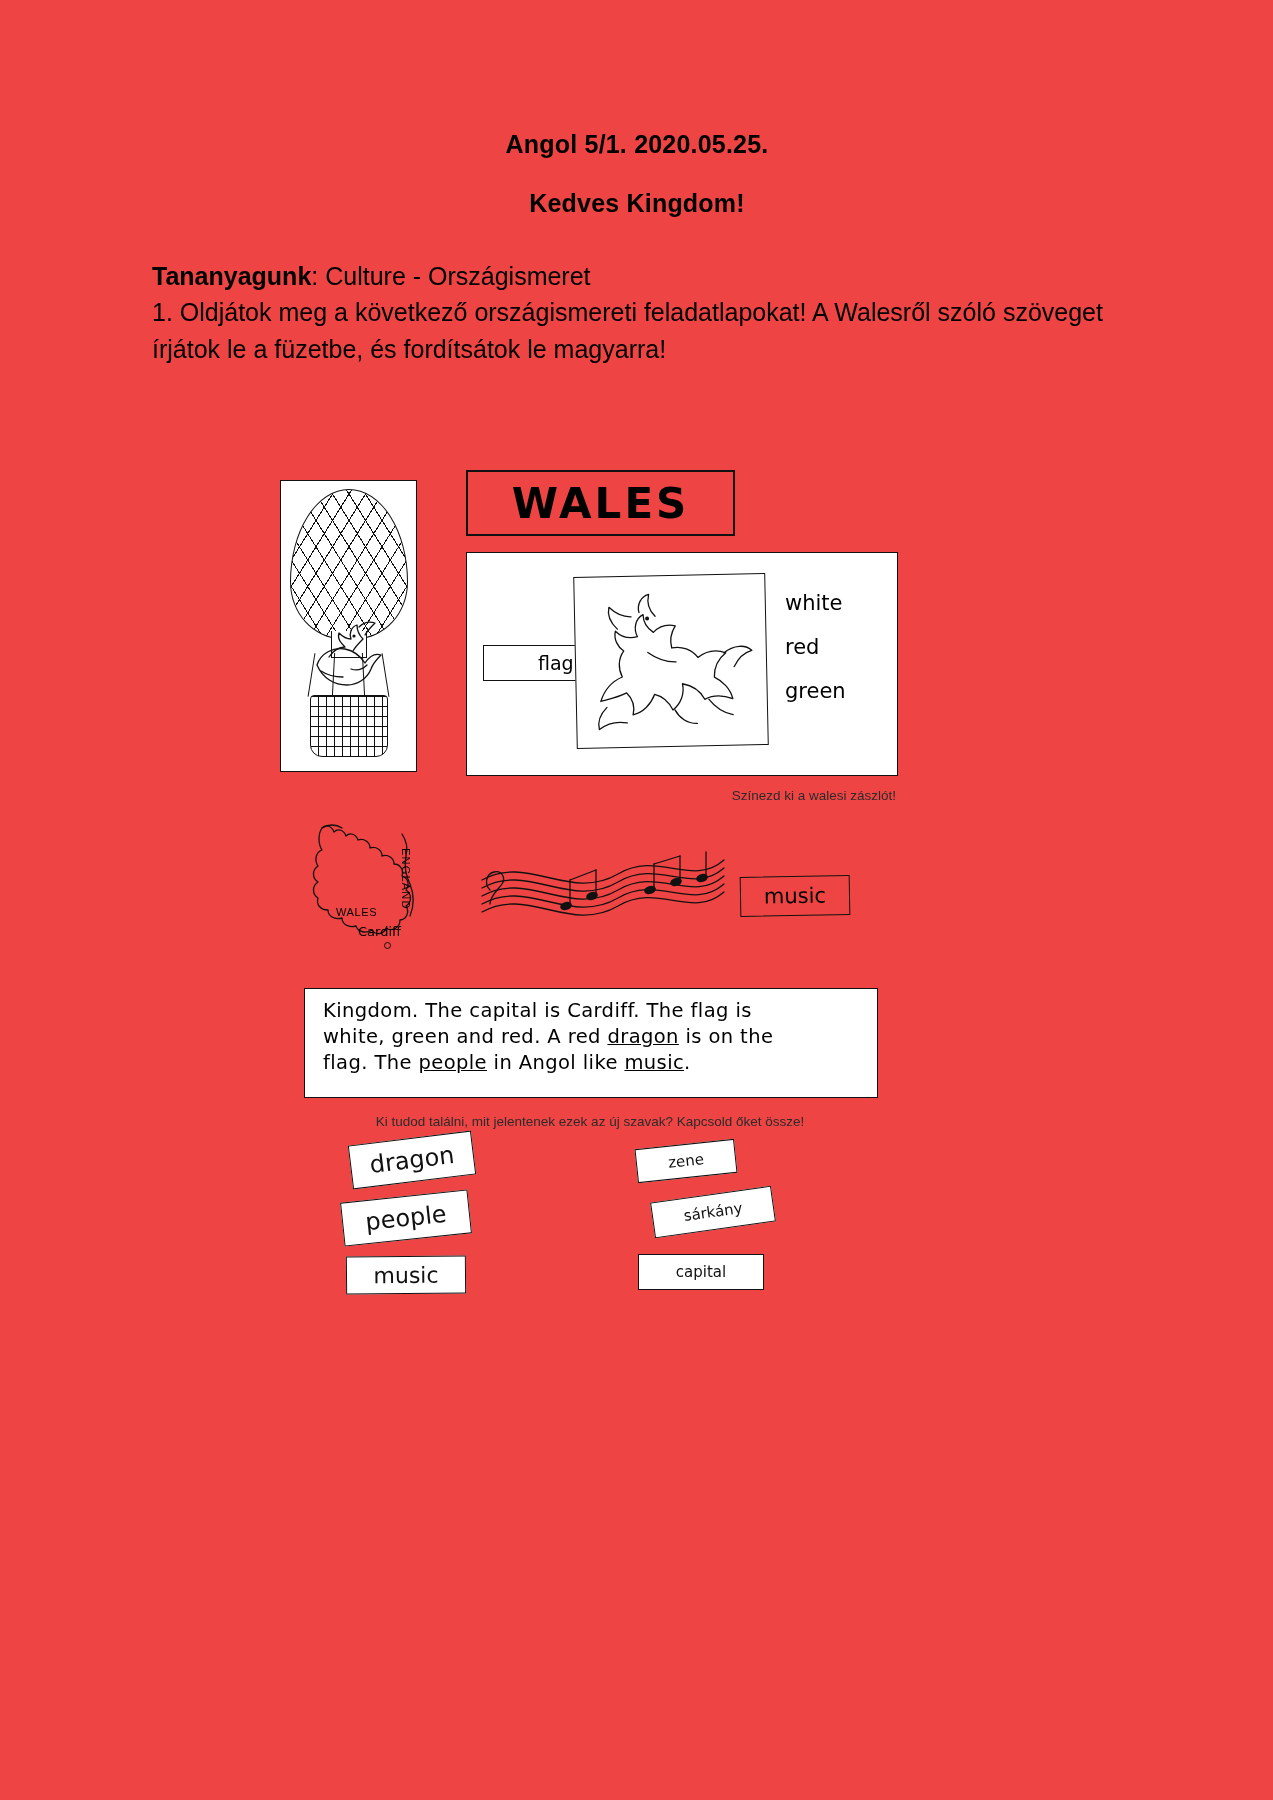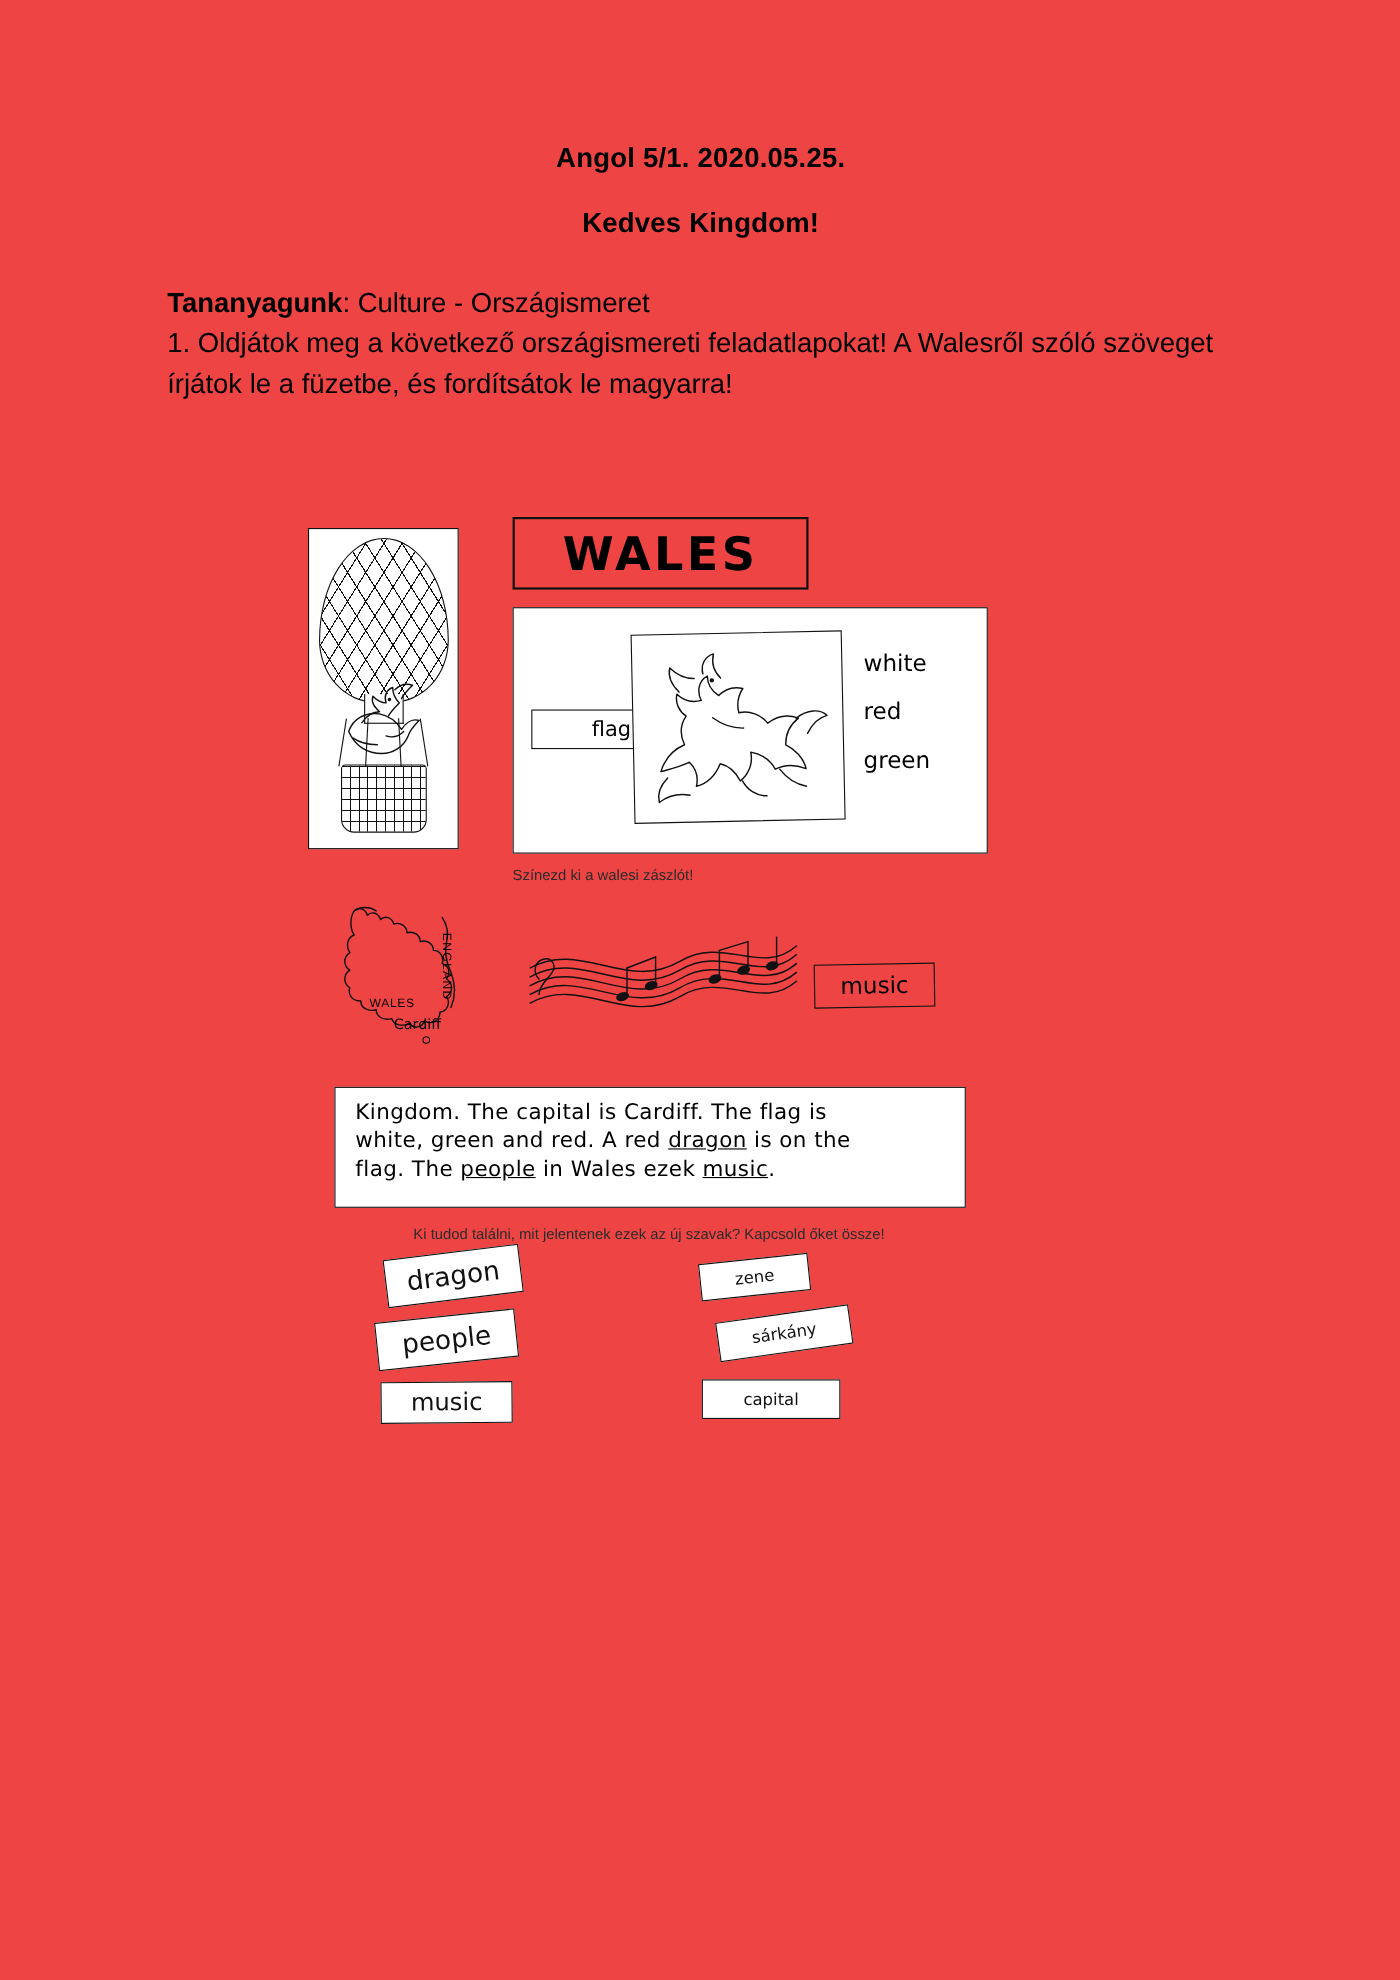--- a/index.html
+++ b/index.html
@@ -207,21 +207,21 @@
     top: 28px;
     font-family: "DejaVu Sans", sans-serif;
     font-size: 21px;
     line-height: 2.1;
   }
 
   .caption {
     font-family: "Liberation Sans", sans-serif;
     font-size: 13.5px;
     color: #2b2b2b;
-    text-align: left;
+    text-align: right;
   }
   .cap-flag {
     position: absolute;
     left: 186px;
     top: 318px;
     width: 430px;
   }
 
   
   .ws-row-mid {
@@ -499,21 +499,21 @@
       <div class="music-box">
         <span>music</span>
       </div>
     </div>
 
 
     <div class="read-box">
       <div class="read-text">
         <div><span>Kingdom. The  capital  is  Cardiff. The  flag  is</span></div>
         <div><span>white,  green  and  red. A  red  </span><u>dragon</u><span>  is  on  the</span></div>
-        <div><span>flag. The  </span><u>people</u><span>  in  Wales  ezek  </span><u>music</u><span>.</span></div>
+        <div><span>flag. The  </span><u>people</u><span>  in  Angol  like  </span><u>music</u><span>.</span></div>
       </div>
     </div>
 
     <div class="caption cap-match">Ki tudod találni, mit jelentenek ezek az új szavak? Kapcsold őket össze!</div>
 
     <div class="match-area">
       <div class="card card-dragon">dragon</div>
       <div class="card card-people">people</div>
       <div class="card card-music">music</div>
       <div class="card card-zene">zene</div>

